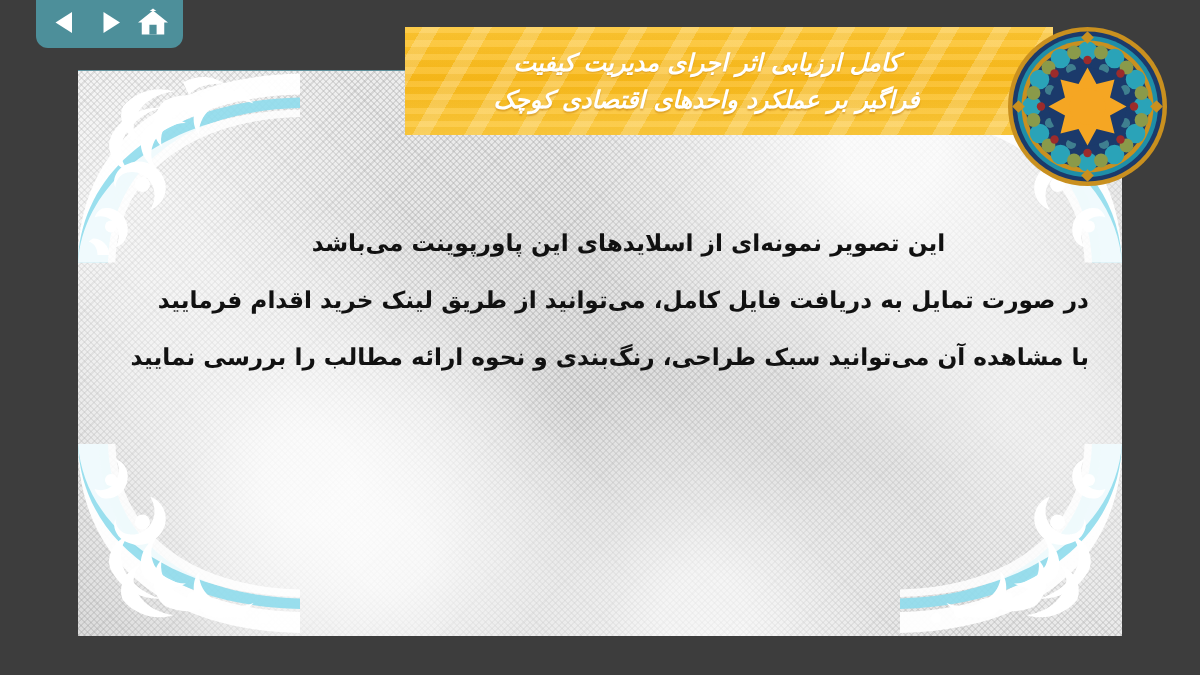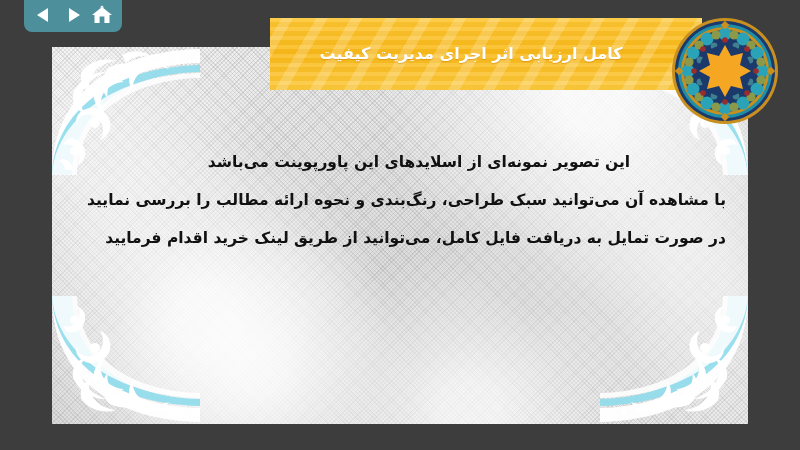--- a/index.html
+++ b/index.html
@@ -88,20 +88,21 @@
         rgba(255,255,255,0) 10px 30px),
       repeating-linear-gradient(180deg,
         rgba(255,255,255,.12) 0 4px,
         rgba(0,0,0,.02) 4px 9px),
       linear-gradient(180deg,#fdc531 0%,#f9b919 48%,#fcc83a 100%);
     display:flex;
     flex-direction:column;
     align-items:center;
     justify-content:center;
     gap:2px;
+    font-style:italic;
   }
   .banner-line{
     color:#ffffff;
     font-size:16px;
     font-weight:bold;
     line-height:1.45;
     direction:rtl;
     text-align:center;
     white-space:nowrap;
     text-shadow:0 1px 1px rgba(190,120,0,.45);
@@ -264,28 +265,29 @@
           <circle cx="22" cy="104" r="4"></circle>
           <path d="M44 40 c7-8 19-10 28-5 -9 0 -17 5 -21 12 -3 6 -3 13 1 18 -9-4 -13-17 -8-25z"></path>
           <circle cx="60" cy="34" r="3.6"></circle>
           <circle cx="76" cy="26" r="3"></circle>
         </g>
       </svg>
     </div>
 
     <div class="body-text">
       <div class="body-line">این تصویر نمونه‌ای از اسلایدهای این پاورپوینت می‌باشد</div>
+      <div class="body-line">در صورت تمایل به دریافت فایل کامل، می‌توانید از طریق لینک خرید اقدام فرمایید</div>
       <div class="body-line">با مشاهده آن می‌توانید سبک طراحی، رنگ‌بندی و نحوه ارائه مطالب را بررسی نمایید</div>
-      <div class="body-line">در صورت تمایل به دریافت فایل کامل، می‌توانید از طریق لینک خرید اقدام فرمایید</div>
     </div>
 
   </div>
 
   <div class="banner">
     <div class="banner-line">کامل ارزیابی اثر اجرای مدیریت کیفیت</div>
+    <div class="banner-line">فراگیر بر عملکرد واحدهای اقتصادی کوچک</div>
   </div>
 
   <div class="medallion">
     <svg width="110" height="110" viewBox="0 0 110 110" aria-hidden="true">
       <circle cx="55" cy="55" r="53" fill="#c9901f"></circle>
       <circle cx="55" cy="55" r="50" fill="#1b3a6b"></circle>
       <circle cx="55" cy="55" r="47" fill="#1f8fa8"></circle>
       <circle cx="55" cy="55" r="44" fill="#c9901f"></circle>
       <circle cx="55" cy="55" r="41" fill="#1b3a6b"></circle>
 

